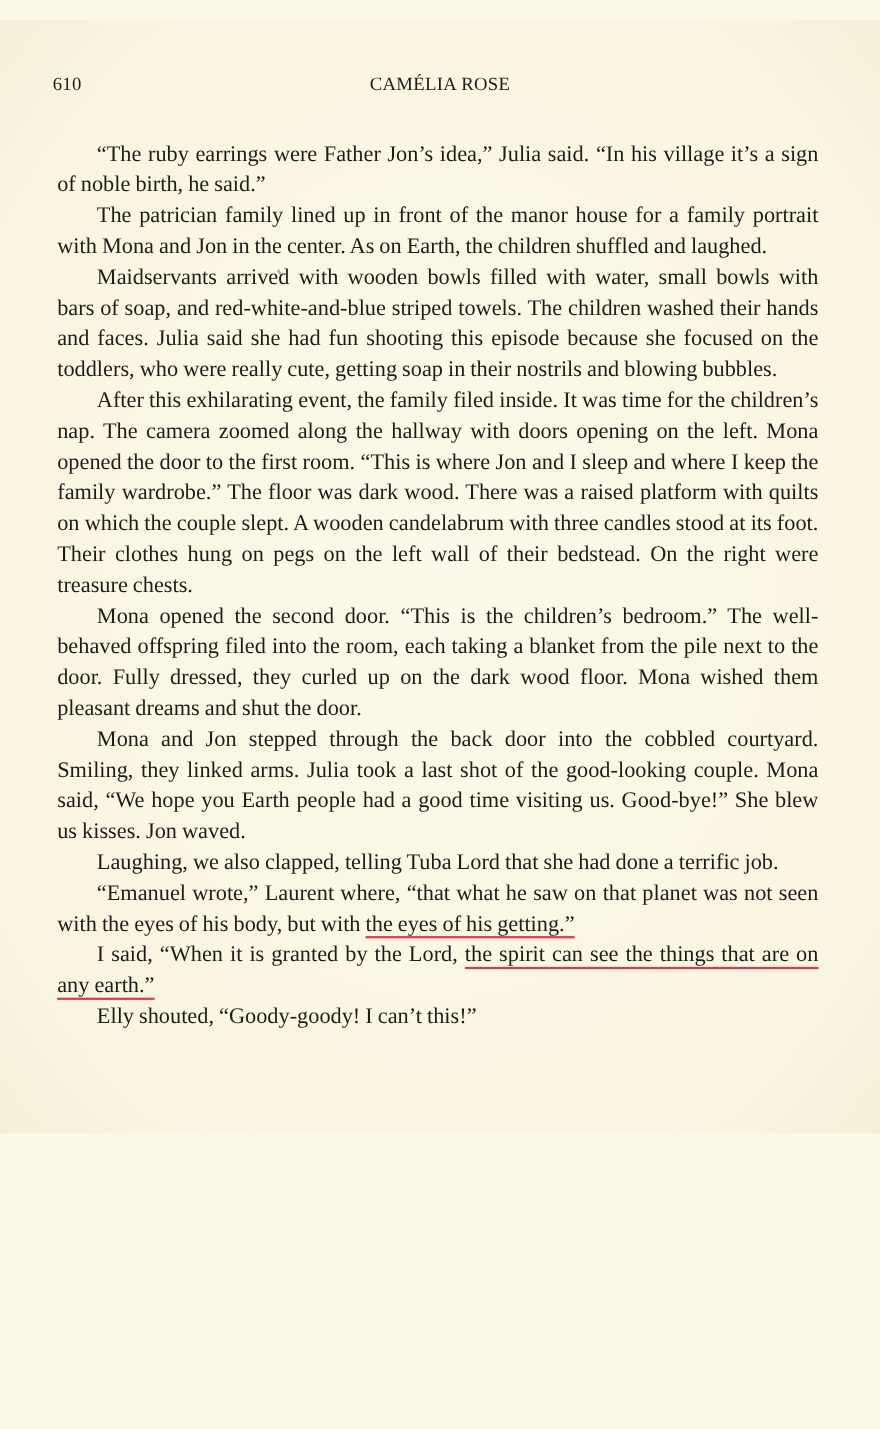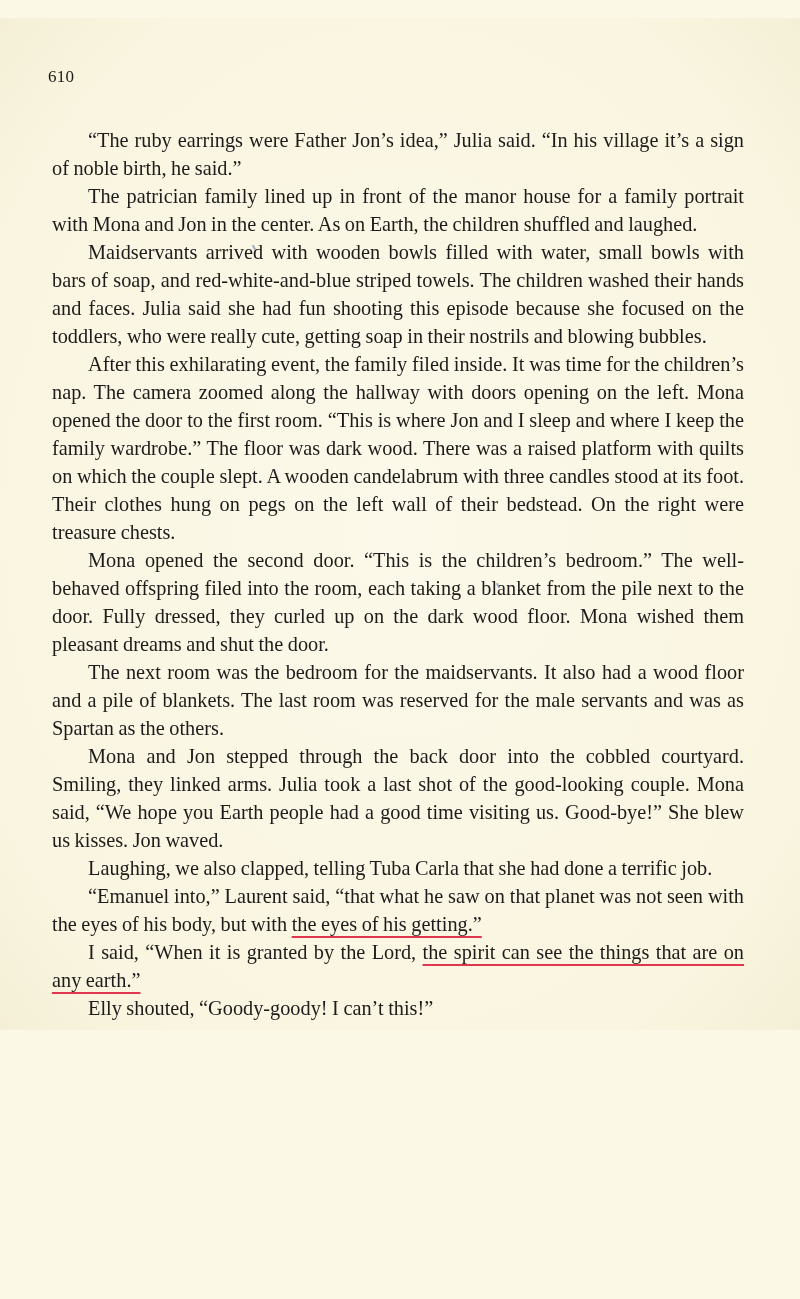--- a/index.html
+++ b/index.html
@@ -76,31 +76,31 @@
       transform: rotate(-30deg);
       opacity: 0.7;
     }
   </style>
 </head>
 <body>
 
 <div class="page">
   <div class="running-head">
     <span class="page-number">610</span>
+    <span class="book-title">CAMÉLIA ROSE</span>
   </div>
 
   <div class="body-text" id="body-text">
       <p><span>“The ruby earrings were Father Jon’s idea,” Julia said. “In his village it’s a sign of noble birth, he said.”</span></p>
       <p><span>The patrician family lined up in front of the manor house for a family portrait with Mona and Jon in the center. As on Earth, the children shuffled and laughed.</span></p>
       <p><span>Maidservants arrived with wooden bowls filled with water, small bowls with bars of soap, and red-white-and-blue striped towels. The children washed their hands and faces. Julia said she had fun shooting this episode because she focused on the toddlers, who were really cute, getting soap in their nostrils and blowing bubbles.</span></p>
       <p><span>After this exhilarating event, the family filed inside. It was time for the children’s nap. The camera zoomed along the hallway with doors opening on the left. Mona opened the door to the first room. “This is where Jon and I sleep and where I keep the family wardrobe.” The floor was dark wood. There was a raised platform with quilts on which the couple slept. A wooden candelabrum with three candles stood at its foot. Their clothes hung on pegs on the left wall of their bedstead. On the right were treasure chests.</span></p>
       <p><span>Mona opened the second door. “This is the children’s bedroom.” The well-behaved offspring filed into the room, each taking a blanket from the pile next to the door. Fully dressed, they curled up on the dark wood floor. Mona wished them pleasant dreams and shut the door.</span></p>
-      <p><span>The next room was the bedroom for the maidservants. It also had a wood floor and a pile of blankets. The last room was reserved for the male servants and was as Spartan as the others.</span></p>
       <p><span>Mona and Jon stepped through the back door into the cobbled courtyard. Smiling, they linked arms. Julia took a last shot of the good-looking couple. Mona said, “We hope you Earth people had a good time visiting us. Good-bye!” She blew us kisses. Jon waved.</span></p>
-      <p><span>Laughing, we also clapped, telling Tuba Carla that she had done a terrific job.</span></p>
-      <p><span>“Emanuel into,” Laurent said, “that what he saw on that planet was not seen with the eyes of his body, but with </span><span class="ul" style="text-decoration-color: rgb(224, 54, 79);">the eyes of his getting.”</span></p>
+      <p><span>Laughing, we also clapped, telling Tuba Lord that she had done a terrific job.</span></p>
+      <p><span>“Emanuel wrote,” Laurent where, “that what he saw on that planet was not seen with the eyes of his body, but with </span><span class="ul" style="text-decoration-color: rgb(224, 54, 79);">the eyes of his getting.”</span></p>
       <p><span>I said, “When it is granted by the Lord, </span><span class="ul" style="text-decoration-color: rgb(224, 54, 79);">the spirit can see the things that are on any earth.”</span></p>
       <p><span>Elly shouted, “Goody-goody! I can’t this!”</span></p>
     </div>
 
   <span class="stray-mark" style="left:253px; top:227px;"></span>
   <span class="stray-mark" style="left:497px; top:565px;"></span>
 </div>
 
 </body></html>

